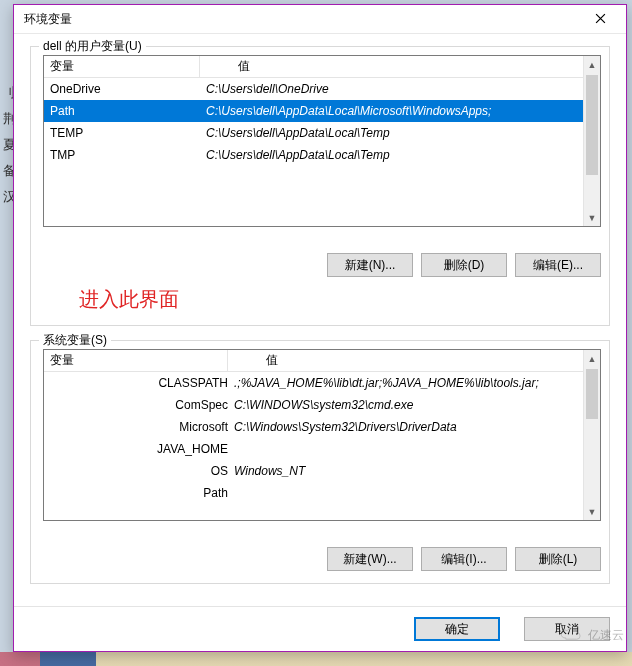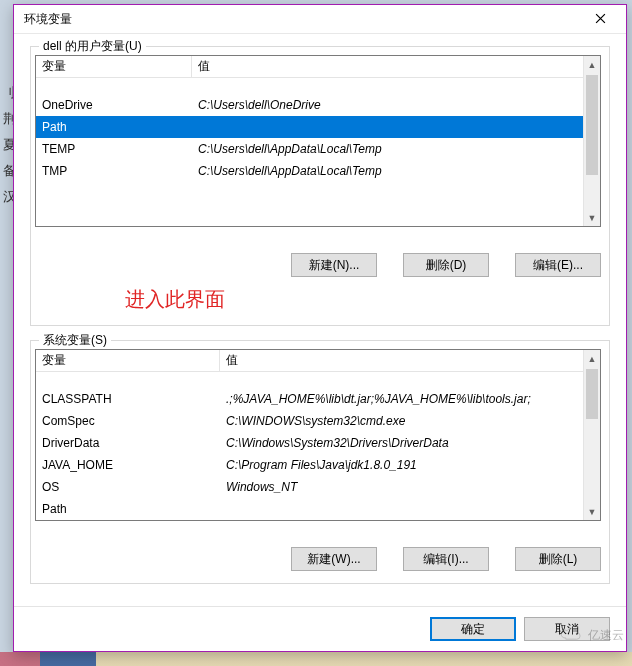--- a/index.html
+++ b/index.html
@@ -6,43 +6,43 @@
   html, body { margin:0; padding:0; font-family: "Microsoft YaHei", "Segoe UI", Tahoma, sans-serif; font-size:12px; color:#000; background:#fff; }
   .wrap { width:632px; height:666px; position:relative; background:#c8d4e0; }
   .wrap::before { content:""; position:absolute; left:0; right:0; bottom:0; height:14px; background:linear-gradient(to right,#c5455b 0 40px,#0f3e87 40px 96px,#f2dca0 96px 100%); opacity:.7; }
   .sideletters { position:absolute; left:3px; top:80px; font-size:13px; color:#333; line-height:26px; }
   .dialog { position:absolute; left:13px; top:4px; width:614px; height:648px; background:#fff; border:1px solid #a21caf; box-shadow:0 4px 14px rgba(0,0,0,.25); display:flex; flex-direction:column; }
   .titlebar { height:30px; display:flex; align-items:center; padding:0 4px 0 10px; border-bottom:1px solid #e8e8e8; }
   .titlebar .title { flex:1; font-size:12px; }
   .closebtn { width:44px; height:28px; display:flex; align-items:center; justify-content:center; background:transparent; border:none; cursor:pointer; }
   .closebtn svg { width:11px; height:11px; }
   .body { flex:1; padding:12px 16px 8px 16px; display:flex; flex-direction:column; }
-  .fieldset { border:1px solid #d9d9d9; padding:8px 8px 12px 4px; position:relative; margin-bottom:14px; }
+  .fieldset { border:1px solid #d9d9d9; padding:8px 8px 12px 12px; position:relative; margin-bottom:14px; }
   .legend { position:absolute; top:-9px; left:8px; background:#fff; padding:0 4px; font-size:12px; }
   .listbox { border:1px solid #7a7a7a; background:#fff; height:172px; position:relative; }
   .listbox.tall { height:172px; }
-  .cols { display:flex; height:22px; align-items:center; border-bottom:1px solid #e4e4e4; background:#fff; font-size:12px; }
+  .cols { display:flex; height:22px; align-items:center; border-bottom:1px solid #e4e4e4; background:#fff; font-size:12px;gap:32px; }
   .cols .c1 { width:156px; padding-left:6px; border-right:1px solid #e4e4e4; height:100%; display:flex; align-items:center; }
   .cols .c2 { flex:1; padding-left:6px; height:100%; display:flex; align-items:center; }
-  .rows { position:absolute; left:0; right:17px; top:22px; bottom:0; overflow:hidden;margin-top:16px; }
+  .rows { position:absolute; left:0; right:17px; top:22px; bottom:0; overflow:hidden; }
   .row { display:flex; height:22px; align-items:center; font-size:12px; }
   .row .c1 { width:156px; padding-left:6px; overflow:hidden; white-space:nowrap; }
   .row .c2 { flex:1; padding-left:6px; overflow:hidden; white-space:nowrap; text-overflow:ellipsis;font-style:italic; }
   .row.sel { background:#0078d7; color:#fff; }
   .listbox .sbar { position:absolute; right:0; top:0; bottom:0; width:17px; background:#f0f0f0; border-left:1px solid #e4e4e4; }
   .sbar .arrow { height:17px; display:flex; align-items:center; justify-content:center; color:#606060; font-size:9px; }
   .sbar .thumb { position:absolute; left:2px; right:2px; top:19px; height:100px; background:#cdcdcd; }
-  .btnrow { display:flex; justify-content:flex-end; gap:26px; margin-top:26px; }
+  .btnrow { display:flex; justify-content:flex-end; gap:8px; margin-top:26px; }
   .btn { min-width:86px; height:24px; border:1px solid #adadad; background:#e1e1e1; font-size:12px; cursor:pointer; padding:0 10px; }
-  .annotation { position:absolute; left:48px; bottom:12px; font-size:20px; color:#e02424; font-family: "KaiTi","STKaiti",serif; margin-left: 46px; }
-  .footer { padding:10px 16px 14px; display:flex; justify-content:flex-end; gap:8px; border-top:1px solid #e4e4e4; }
+  .annotation { position:absolute; left:48px; bottom:12px; font-size:20px; color:#e02424; font-family: "KaiTi","STKaiti",serif; }
+  .footer { padding:10px 16px 14px; display:flex; justify-content:flex-end; gap:24px; border-top:1px solid #e4e4e4; }
   .btn.primary { border:2px solid #0078d7; background:#e1e1e1; }
   .listbox.sys { height:172px; }
   .listbox.sys .cols .c1 { width:184px; }
-  .listbox.sys .row .c1 { width:184px; }
+  .listbox.sys .row .c1 { width:184px;text-align:right; }
   .listbox.sys .sbar .thumb { height:50px; top:19px; }
   .watermark { position:absolute; right:8px; bottom:20px; opacity:.35; font-size:12px; color:#333; display:flex; align-items:center; gap:4px;justify-content:space-between; }
   .watermark svg { width:26px; height:18px; }
 </style>
 </head>
 <body>
 
 <div class="wrap">
   <div class="sideletters">
     <div>刂</div>
@@ -73,20 +73,21 @@
             <div class="c1">变量</div>
             <div class="c2">值</div>
           </div>
           <div class="rows" id="user-rows">
               <div class="row">
                 <div class="c1">OneDrive</div>
                 <div class="c2">C:\Users\dell\OneDrive</div>
               </div>
               <div class="row sel">
                 <div class="c1">Path</div>
+                <div class="c2">C:\Users\dell\AppData\Local\Microsoft\WindowsApps;</div>
               </div>
               <div class="row">
                 <div class="c1">TEMP</div>
                 <div class="c2">C:\Users\dell\AppData\Local\Temp</div>
               </div>
               <div class="row">
                 <div class="c1">TMP</div>
                 <div class="c2">C:\Users\dell\AppData\Local\Temp</div>
               </div>
             </div>
@@ -114,26 +115,25 @@
           <div class="rows" id="sys-rows">
               <div class="row">
                 <div class="c1">CLASSPATH</div>
                 <div class="c2">.;%JAVA_HOME%\lib\dt.jar;%JAVA_HOME%\lib\tools.jar;</div>
               </div>
               <div class="row">
                 <div class="c1">ComSpec</div>
                 <div class="c2">C:\WINDOWS\system32\cmd.exe</div>
               </div>
               <div class="row">
-                <div class="c1">DriverData</div>
+                <div class="c1">Microsoft</div>
                 <div class="c2">C:\Windows\System32\Drivers\DriverData</div>
               </div>
               <div class="row">
                 <div class="c1">JAVA_HOME</div>
-                <div class="c2">C:\Program Files\Java\jdk1.8.0_191</div>
               </div>
               <div class="row">
                 <div class="c1">OS</div>
                 <div class="c2">Windows_NT</div>
               </div>
               <div class="row">
                 <div class="c1">Path</div>
               </div>
             </div>
           <div class="sbar">

